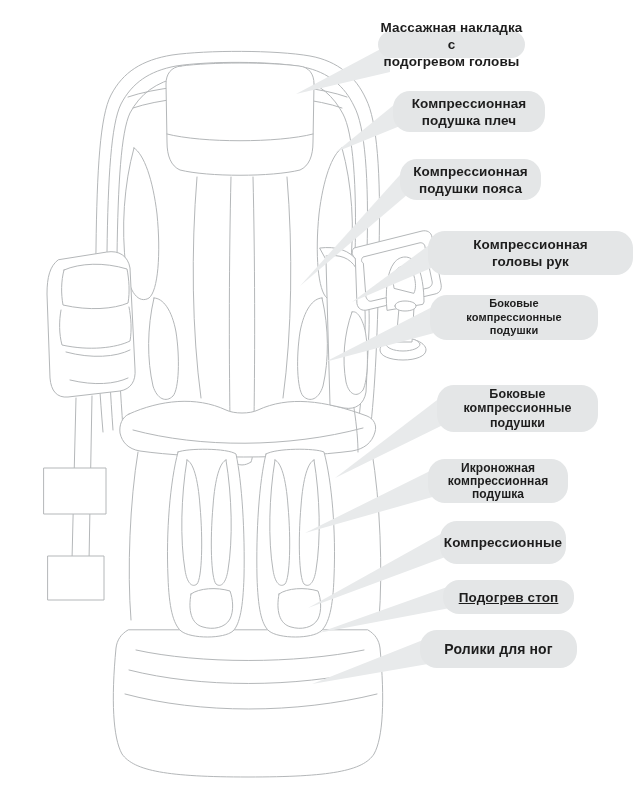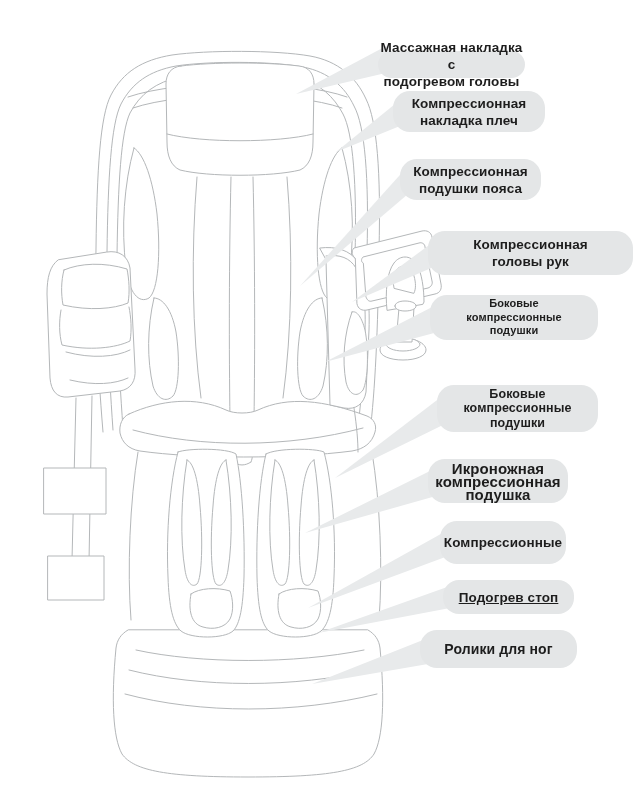--- a/index.html
+++ b/index.html
@@ -20,27 +20,27 @@
   .bubble{
     position:absolute;
     background:var(--color-callout_bg,#e4e6e7);
     color:var(--color-callout_text,#1d1d1d);
     border-radius:17px;
     display:flex;flex-direction:column;justify-content:center;align-items:center;
     text-align:center;font-weight:bold;letter-spacing:0.1px;
     z-index:3;
   }
   .bubble .line{width:100%;}
-  .c1{left:378px;top:31px;width:147px;height:27px;font-size:13.5px;line-height:17px;margin-top:20px;}
+  .c1{left:378px;top:31px;width:147px;height:27px;font-size:13.5px;line-height:17px;}
   .c2{left:393px;top:91px;width:152px;height:41px;font-size:13.5px;line-height:17px;}
   .c3{left:400px;top:159px;width:141px;height:41px;font-size:13.5px;line-height:17px;}
   .c4{left:428px;top:231px;width:205px;height:44px;font-size:13.5px;line-height:17px;}
   .c5{left:430px;top:295px;width:168px;height:45px;font-size:11px;line-height:13.5px;}
   .c6{left:437px;top:385px;width:161px;height:47px;font-size:12.5px;line-height:14.5px;}
-  .c7{left:428px;top:459px;width:140px;height:44px;font-size:15px;line-height:13px;}
+  .c7{left:428px;top:459px;width:140px;height:44px;font-size:12px;line-height:13px;}
   .c8{left:440px;top:521px;width:126px;height:43px;font-size:13.5px;line-height:17px;}
   .c9{left:443px;top:580px;width:131px;height:34px;font-size:13.5px;line-height:17px;border-radius:16px;text-decoration:underline;}
   .c10{left:420px;top:630px;width:157px;height:38px;font-size:14px;line-height:17px;}
 </style>
 </head>
 <body>
 
 <div id="stage">
 
   <svg id="chair-svg" viewBox="0 0 640 804">
@@ -149,21 +149,21 @@
       </g>
     </g>
   </svg>
 
   <div class="bubble c1">
     <div class="line">Массажная накладка с</div>
     <div class="line">подогревом головы</div>
   </div>
   <div class="bubble c2">
     <div class="line">Компрессионная</div>
-    <div class="line">накладка плеч</div>
+    <div class="line">подушка плеч</div>
   </div>
   <div class="bubble c3">
     <div class="line">Компрессионная</div>
     <div class="line">подушки пояса</div>
   </div>
   <div class="bubble c4">
     <div class="line">Компрессионная</div>
     <div class="line">головы рук</div>
   </div>
   <div class="bubble c5">

